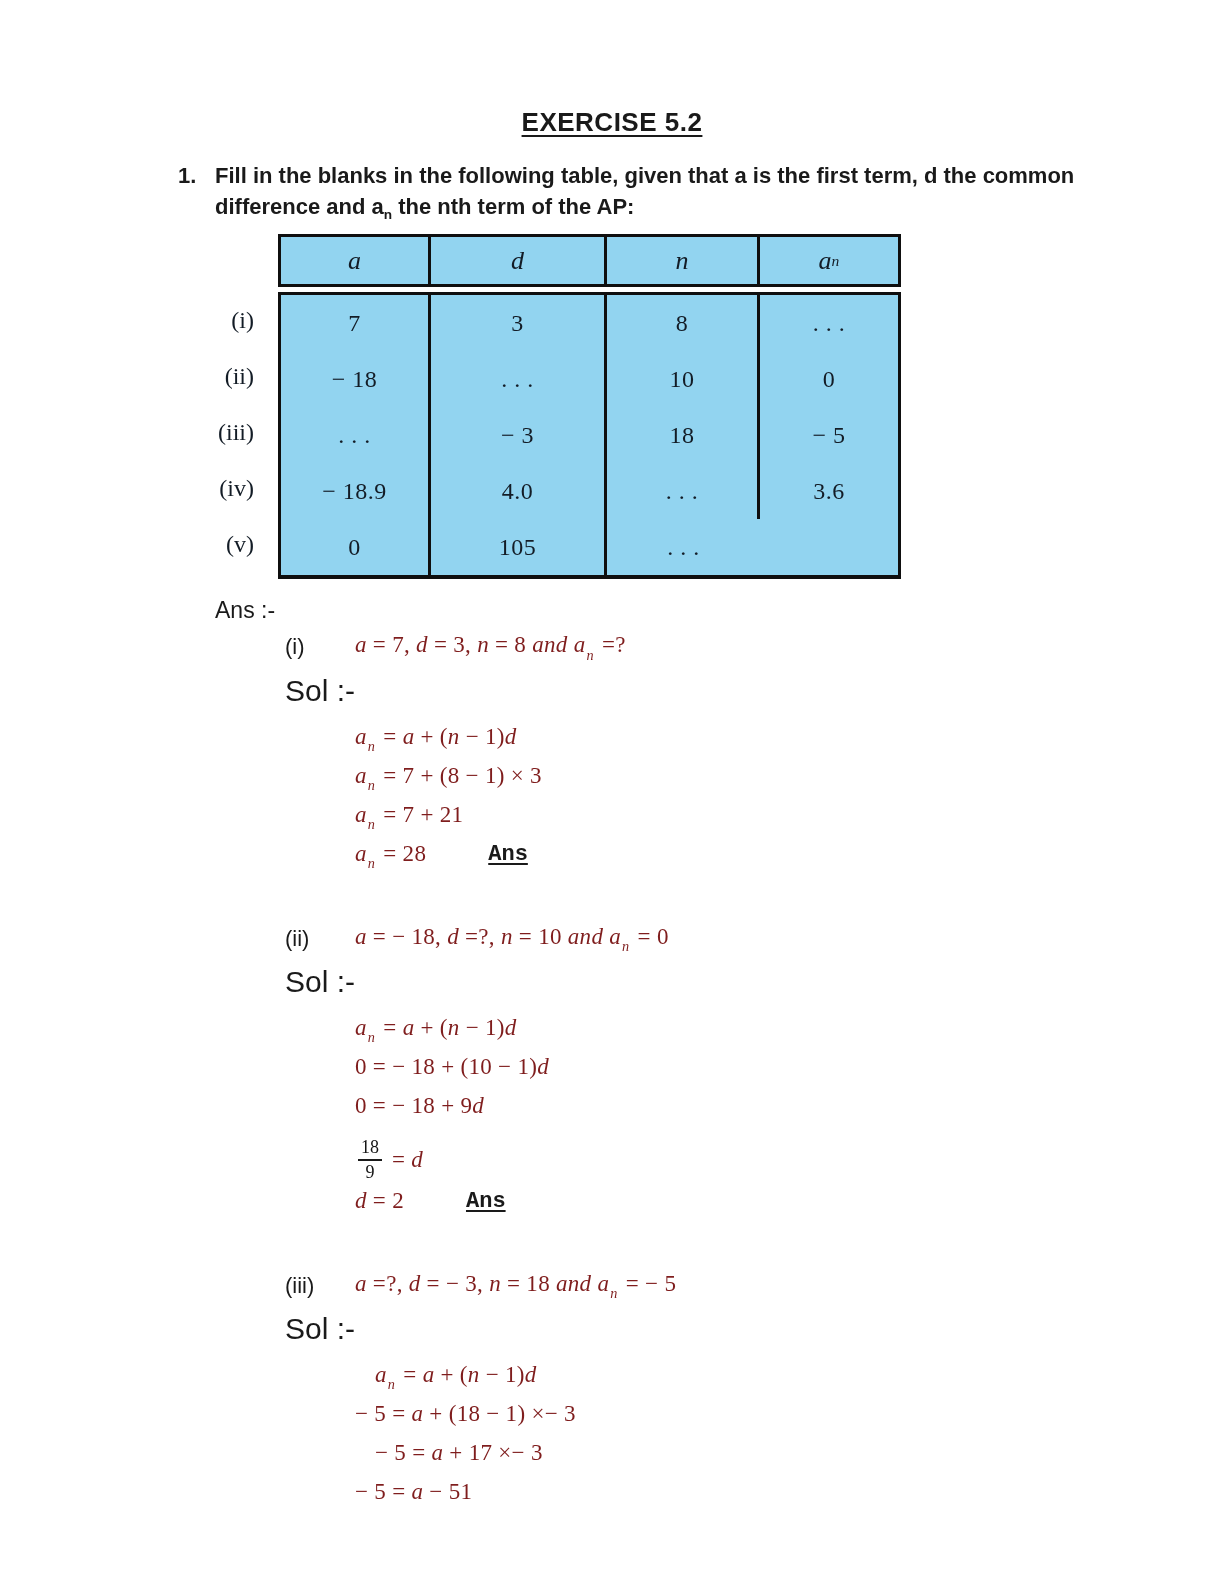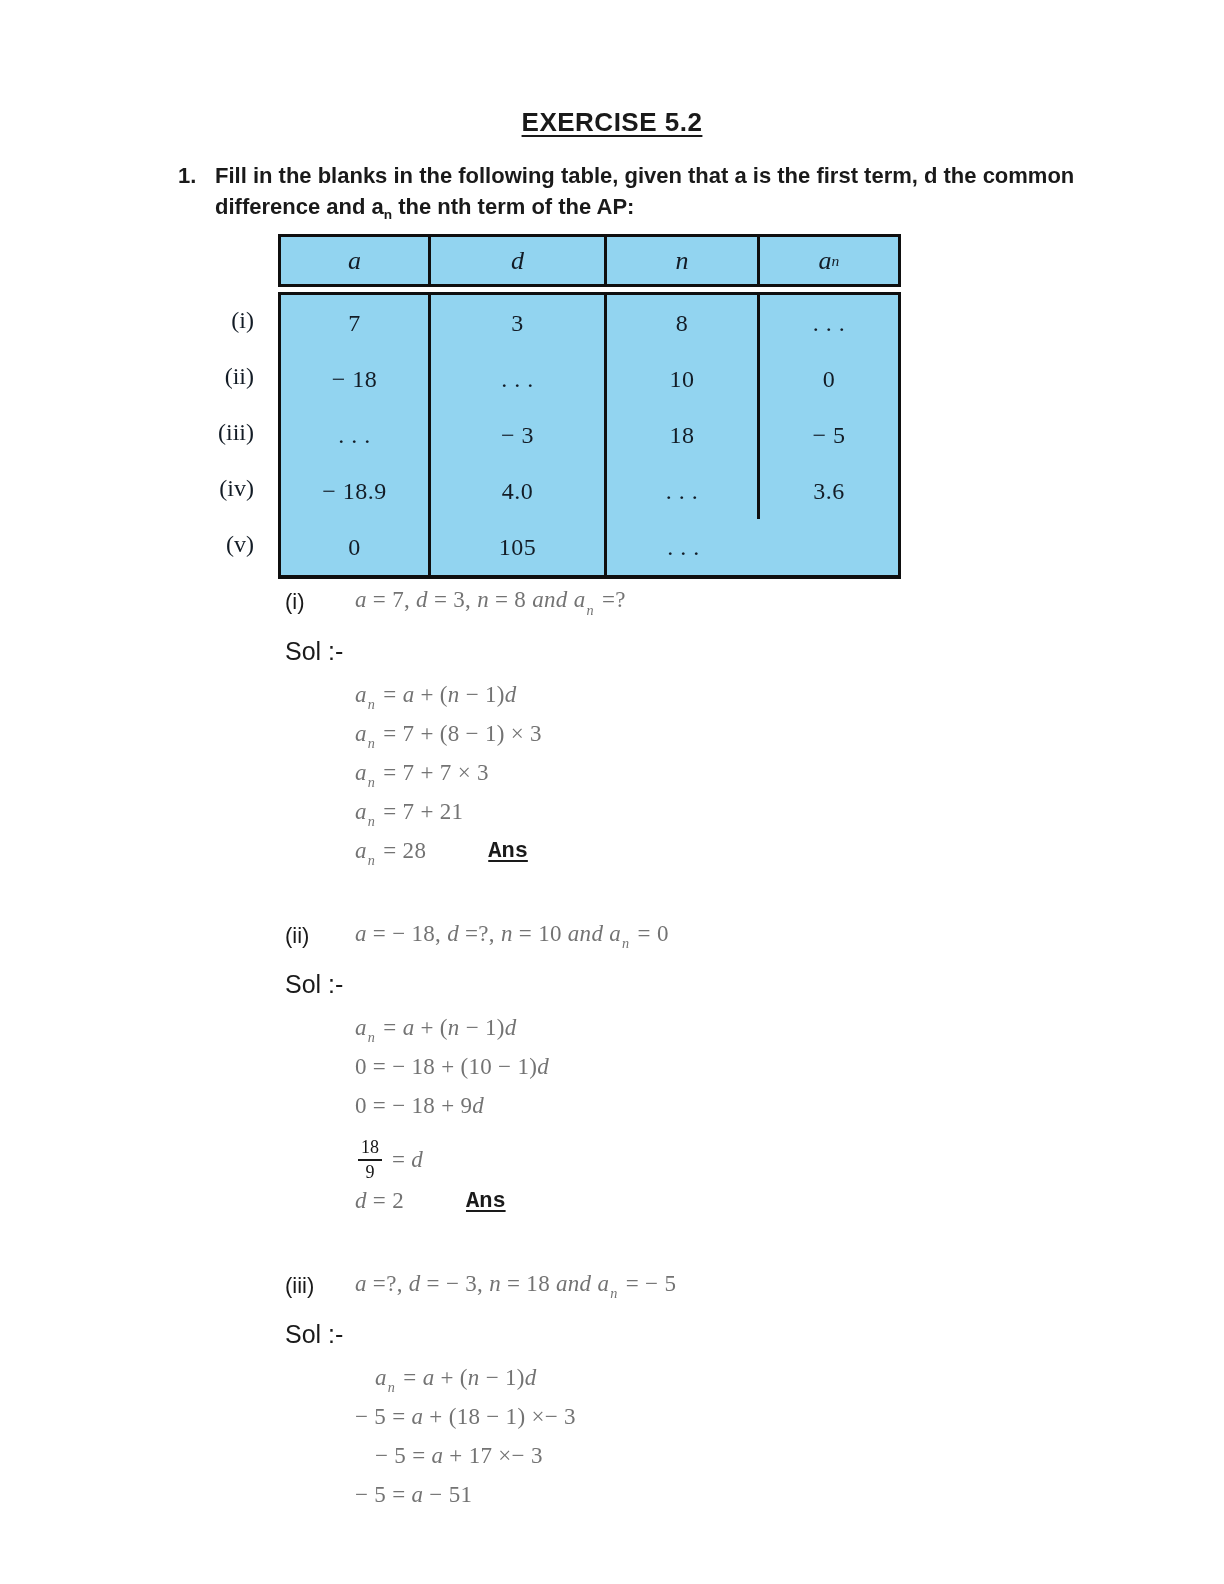--- a/index.html
+++ b/index.html
@@ -88,29 +88,29 @@
   
   .ans-label { margin: 18px 0 0 215px; font-size: 23px; }
   .solutions { margin-left: 285px; }
   .solution { margin-top: 44px; }
   .solution.first { margin-top: 8px; }
   .given-row { display: flex; align-items: flex-start; font-size: 22px; }
   .sol-num { width: 70px; flex: 0 0 70px; padding-top: 2px; }
   .math {
     font-family: "Liberation Serif", serif;
     font-size: 23px;
-    color: #737373;
+    color: #7f1d1d;
     letter-spacing: 0.3px;
   }
   .math sub, .given-math sub {
     font-size: 0.62em;
     vertical-align: -0.5em;
     margin: 0 2px 0 1px;
   }
-  .sol-label { margin-top: 18px; font-size: 25px; }
+  .sol-label { margin-top: 10px; font-size: 30px; }
   .steps { margin: 16px 0 0 70px; }
   .step { height: 39px; display: flex; align-items: flex-start; }
   .step.indent-sm { margin-left: 20px; }
   .step.outdent { margin-left: -57px; }
   .ans-mark {
     font-family: Liberation Mono, monospace;
     font-size: 22px; font-weight: bold;
     text-decoration: underline;
     text-decoration-thickness: 2px;
     text-underline-offset: 3px;
@@ -188,38 +188,36 @@
         <div class="cell c2">. . .</div>
         <div class="cell c3">3.6</div>
 
         <div class="cell c1">0</div>
         <div class="cell c2">105</div>
         <div class="cell c3">. . .</div>
       </div>
     </div>
   </div>
 
+  <div class="ans-label">Ans :-</div>
 
   <div class="solutions">
 
     <section class="solution first">
       <div class="given-row">
         <span class="sol-num">(i)</span>
         <span class="math"><i>a</i> = 7, <i>d</i> = 3, <i>n</i> = 8 <i>and</i> <i>a</i><sub><i>n</i></sub> =?</span>
       </div>
       <div class="sol-label">Sol :-</div>
       <div class="steps">
         <div class="step">
             <span class="math"><i>a</i><sub><i>n</i></sub> = <i>a</i> + (<i>n</i> − 1)<i>d</i></span>
           </div>
         <div class="step">
             <span class="math"><i>a</i><sub><i>n</i></sub> = 7 + (8 − 1) × 3</span>
-          </div>
-        <div class="step">
-            <span class="math"><i>a</i><sub><i>n</i></sub> = 7 + 7 × 3</span>
           </div>
         <div class="step">
             <span class="math"><i>a</i><sub><i>n</i></sub> = 7 + 21</span>
           </div>
         <div class="step">
           <span class="math"><i>a</i><sub><i>n</i></sub> = 28</span>
           <span class="ans-mark">Ans</span>
         </div>
       </div>
     </section>

